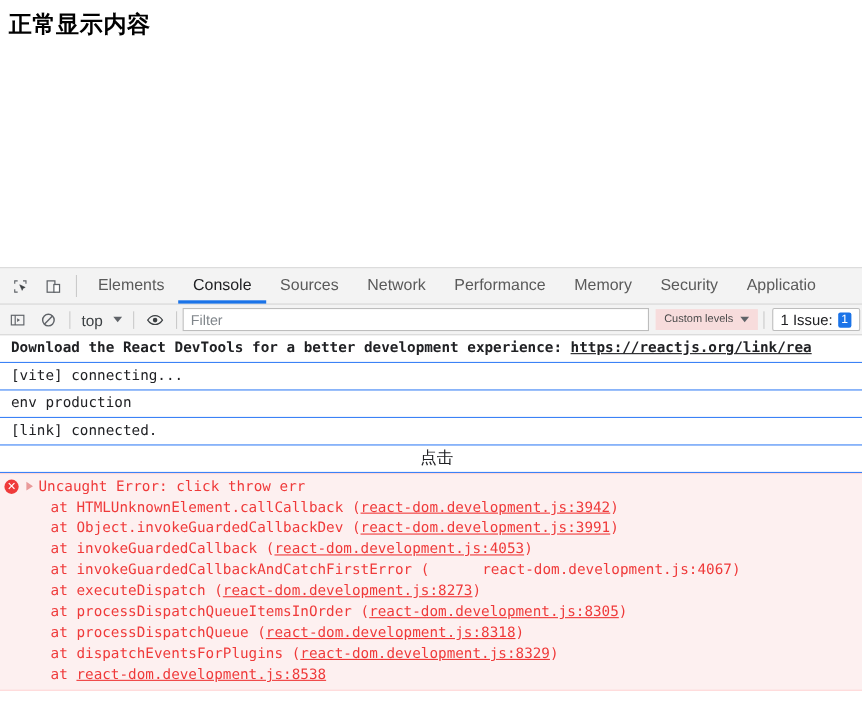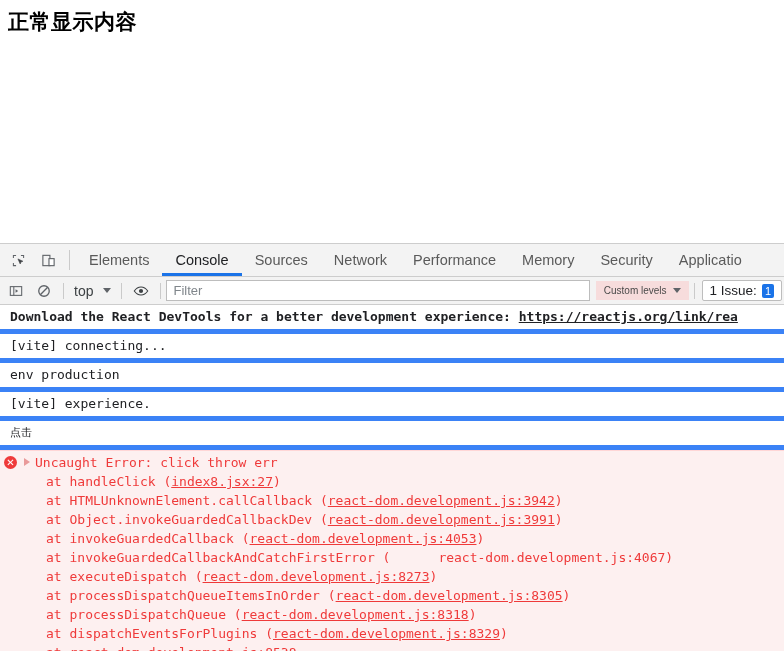--- a/index.html
+++ b/index.html
@@ -173,33 +173,33 @@
   }
 
   
   #console-list {
     font-family: "DejaVu Sans Mono", monospace;
     font-size: 13px;
     background: #ffffff;
   }
   .msg {
     padding: 3px 0 3px 10px;
-    border-bottom: 5px solid #3b82f6;
+    border-bottom: 1px solid #3b82f6;
     color: #202124;
     line-height: 18px;
     white-space: nowrap;
     overflow: hidden;
   }
   .msg.bold { font-weight: 700; }
   .msg .lnk {
     color: #202124;
     text-decoration: underline;
     cursor: pointer;
   }
-  .msg.cjk { font-family: Liberation Mono, monospace; font-size: 11px; }
+  .msg.cjk { font-family: Liberation Sans, sans-serif; font-size: 15px; text-align: center; }
 
   
   .msg-error {
     background: #fdf0f0;
     border-top: 1px solid #ffd6d6;
     border-bottom: 1px solid #ffd6d6;
     color: #ef3a3a;
     padding: 2px 0 4px 0;
     position: relative;
   }
@@ -350,38 +350,35 @@
 
     <div class="msg">
       <span>[vite] connecting...</span>
     </div>
 
     <div class="msg">
       <span>env production</span>
     </div>
 
     <div class="msg">
-      <span>[vite] experience.</span>
+      <span>[link] connected.</span>
     </div>
 
     <div class="msg cjk">
       <span>点击</span>
     </div>
 
     <div class="msg-error">
       <div class="err-head">
         <span class="err-icon">✕</span>
         <span class="err-tri"></span>
         <span class="err-title">Uncaught Error: click throw err</span>
       </div>
 
       <div class="err-frame">
-        <span>at handleClick (</span><span class="lnk">index8.jsx:27</span><span>)</span>
-      </div>
-      <div class="err-frame">
         <span>at HTMLUnknownElement.callCallback (</span><span class="lnk">react-dom.development.js:3942</span><span>)</span>
       </div>
       <div class="err-frame">
         <span>at Object.invokeGuardedCallbackDev (</span><span class="lnk">react-dom.development.js:3991</span><span>)</span>
       </div>
       <div class="err-frame">
         <span>at invokeGuardedCallback (</span><span class="lnk">react-dom.development.js:4053</span><span>)</span>
       </div>
       <div class="err-frame">
         <span>at invokeGuardedCallbackAndCatchFirstError (</span><span class="lnk nolink">react-dom.development.js:4067</span><span>)</span>

